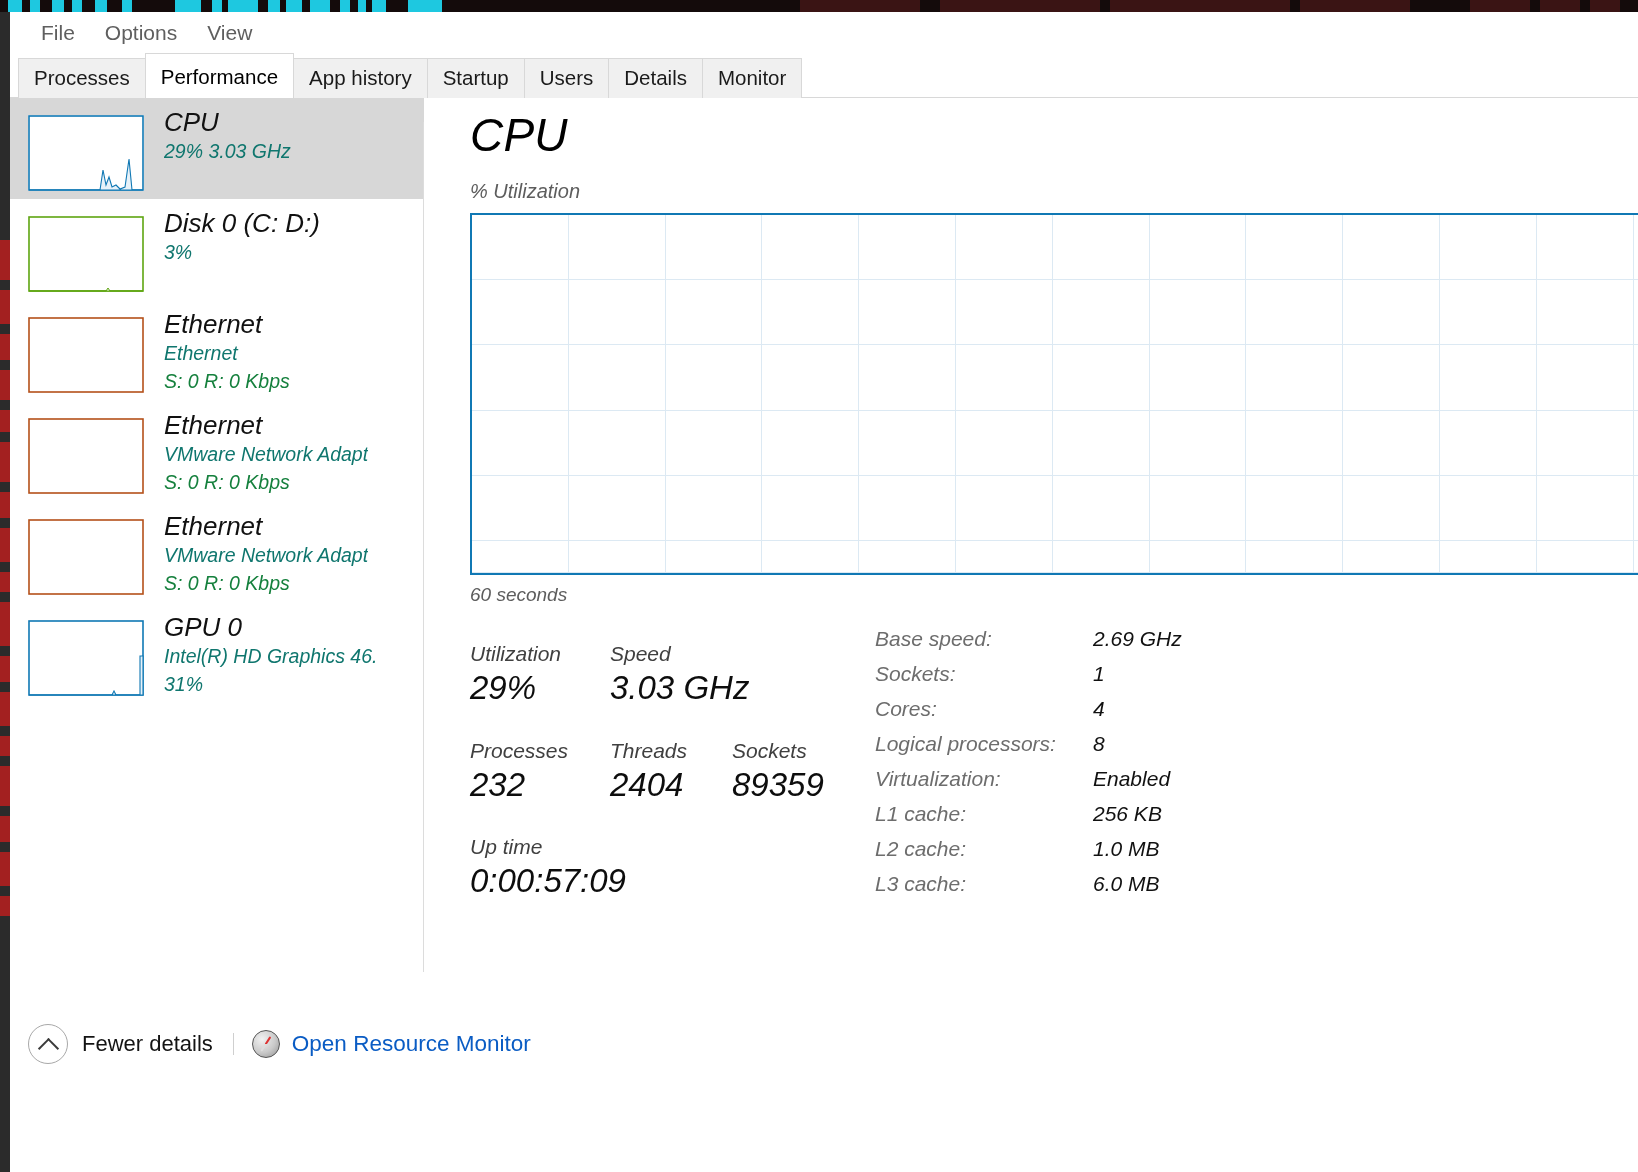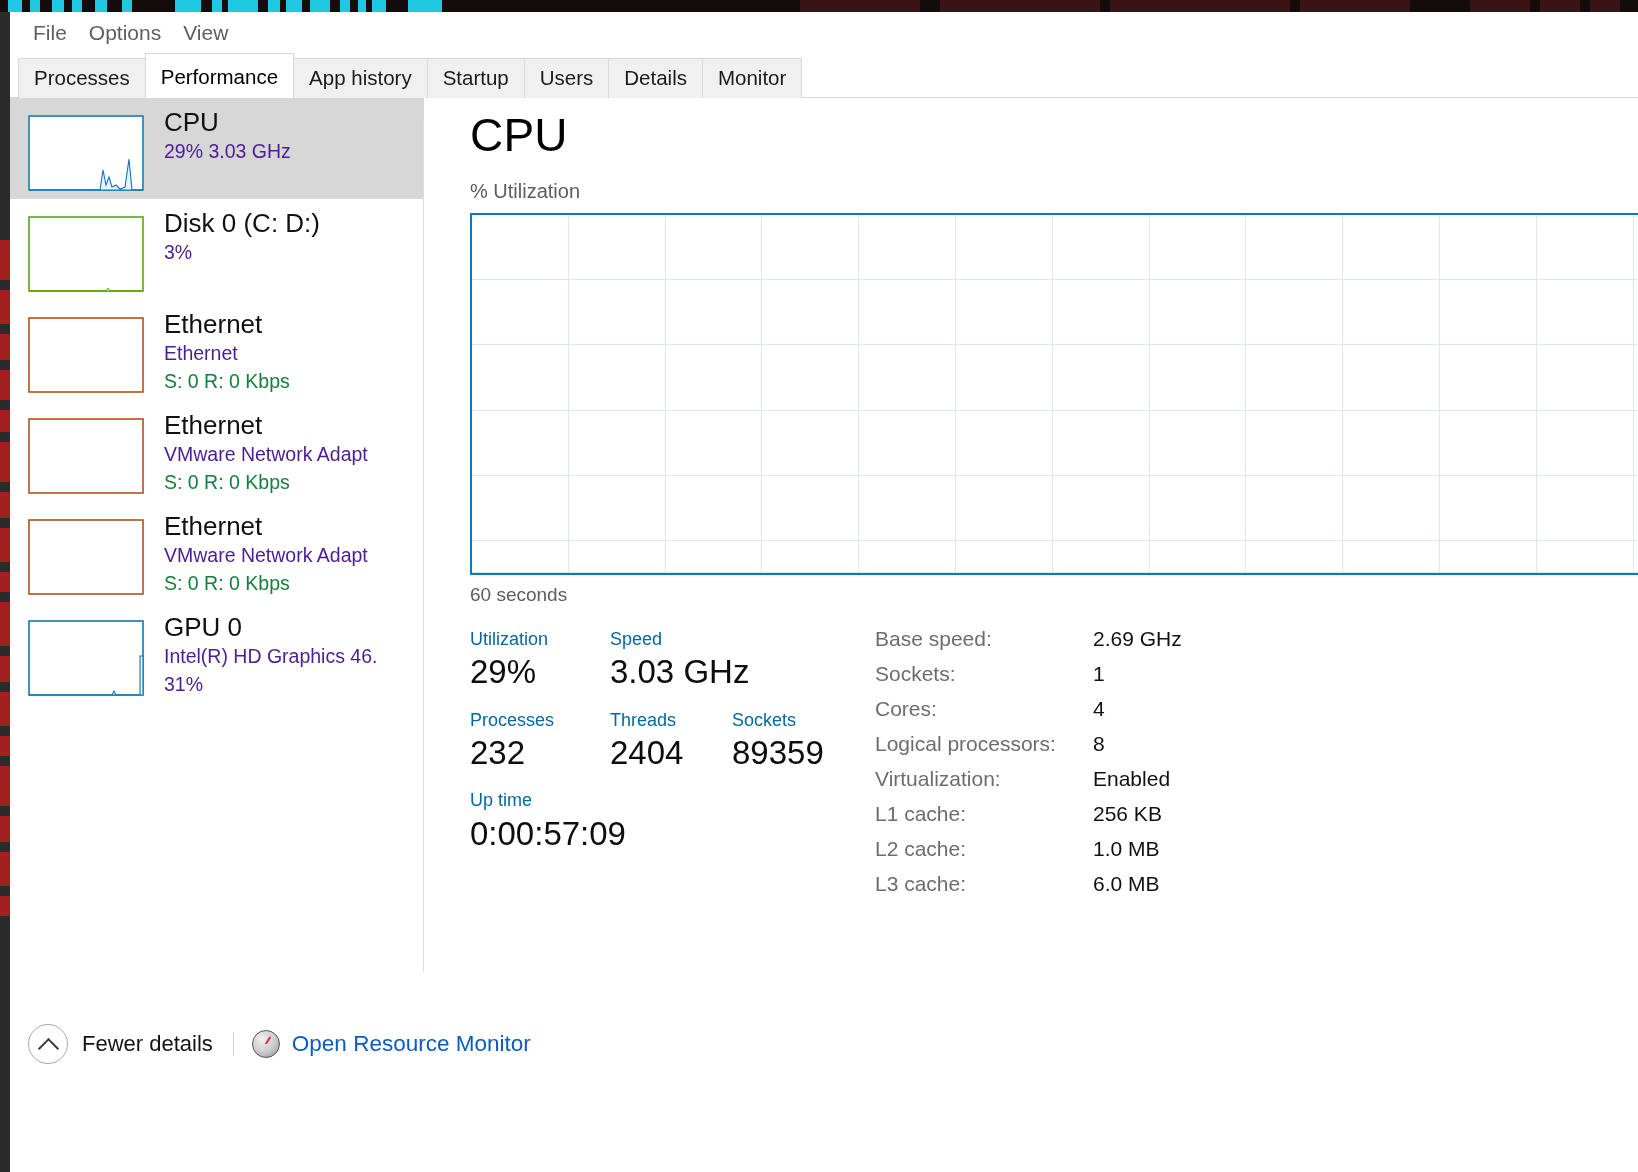--- a/index.html
+++ b/index.html
@@ -61,21 +61,21 @@
     position: absolute; left: 8px; top: 17px; width: 11px; height: 5px; background: #8f8f8f;
   }
   #tm-icon .shadow {
     position: absolute; left: 0; top: 4px; width: 7px; height: 18px;
     background: #cfcfcf; border: 1.2px solid #8d8d8d; border-radius: 1px; z-index: -1;
   }
   #title-text { font-size: 23px; color: #7a7a7a; letter-spacing: .1px; }
 
   
   #menubar {
-    height: 42px; display: flex; align-items: center; padding-left: 12px; gap: 0;
+    height: 42px; display: flex; align-items: center; padding-left: 20px; gap: 8px;
   }
   #menubar .mi {
     font-size: 21px; color: #5f5f5f; padding: 3px 11px; cursor: default;
   }
 
   
   #tabstrip {
     position: relative; height: 44px;
     border-bottom: 1px solid #d8d8d8;
     display: flex; align-items: flex-end; padding-left: 8px;
@@ -94,40 +94,40 @@
   }
   #tabstrip .tab.active {
     background: #ffffff;
     color: #000;
     padding-top: 13px; padding-bottom: 11px;
     z-index: 3;
     border-color: #d8d8d8;
   }
 
   
-  #body { position: relative; height: 898px; display: flex; }
+  #body { position: relative; height: 898px; display: flex; font-style: italic; }
 
   
   #sidebar {
     width: 414px; flex: none; position: relative;
     overflow: hidden; background: #fff;
   }
   .res-item {
     position: relative; display: flex; align-items: flex-start;
     padding: 10px 0 10px 18px; height: 101px;
   }
   .res-item.selected { background: #d7d7d7; }
   .thumb {
     width: 116px; height: 76px; flex: none; margin-right: 20px; margin-top: 7px;
     background: #ffffff; position: relative; overflow: hidden;
   }
   .thumb svg { position: absolute; left: 0; top: 0; }
   .res-text { padding-top: 0; overflow: hidden; white-space: nowrap; }
   .res-title { font-size: 26px; color: #111; line-height: 1.12; font-weight: 400; }
-  .res-sub  { font-size: 19.5px; color: #4c1d95; line-height: 1.45; }
+  .res-sub  { font-size: 19.5px; color: #0f766e; line-height: 1.45; }
   .res-sub.muted { color: #15803d; }
 
   #sidebar-divider {
     position: absolute; left: 413px; top: 24px; width: 1px; height: 850px;
     background: #dcdcdc;
   }
 
   
   #detail { position: relative; flex: 1; padding: 14px 0 0 46px; overflow: hidden; }
   #detail-title { font-size: 46px; color: #000; line-height: 1; margin-bottom: 22px; letter-spacing: .2px; }
@@ -144,21 +144,21 @@
       #ffffff;
     background-position: -1px 0, 0 -1px;
   }
   #graph-footer { font-size: 19px; color: #5d5d5d; margin-top: 9px; }
 
   
   #stats { position: relative; margin-top: 22px; display: flex; }
   #stats-left { width: 390px; flex: none; }
   .stat-row { display: flex; margin-bottom: 16px; }
   .stat-col { }
-  .stat-label { font-size: 18px; color: #0369a1; line-height: 1.3; }
+  .stat-label { font-size: 21px; color: #404040; line-height: 1.3; margin-top: 12px; }
   .stat-value { font-size: 33px; color: #0d0d0d; line-height: 1.25; font-weight: 400; }
 
   #stats-right { padding-left: 15px; }
   .spec-row { display: flex; line-height: 1; margin-bottom: 14px; }
   .spec-key { width: 218px; font-size: 21px; color: #6d6d6d; }
   .spec-val { font-size: 21px; color: #111; }
 
   
   #footer {
     position: relative; height: 96px;

